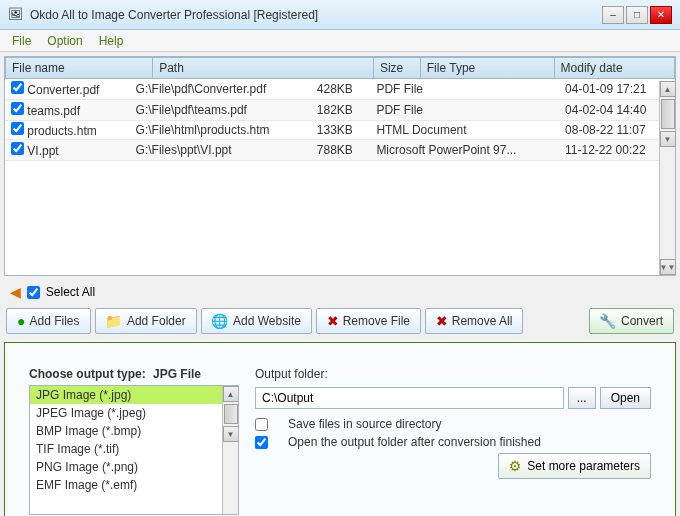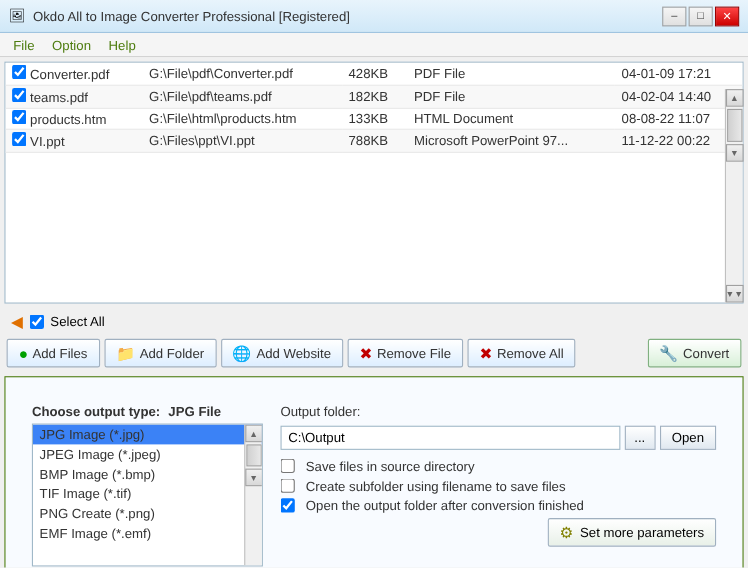--- a/index.html
+++ b/index.html
@@ -160,21 +160,21 @@
     }
     .output-type-list ul {
       list-style: none;
       padding: 0;
     }
     .output-type-list ul li {
       padding: 2px 6px;
       cursor: pointer;
       color: #333;
     }
-    .output-type-list ul li.selected { background: #3b82f6; }
+    .output-type-list ul li.selected { background: #bef264; }
     
     .list-scrollbar {
       position: absolute; right: 0; top: 0; bottom: 0; width: 16px;
       background: #f0f0f0;
       border-left: 1px solid #c0c0c0;
       display: flex; flex-direction: column; align-items: center;
     }
     
     .output-folder-section { flex: 1; }
     .output-folder-label { color: #333; margin-bottom: 6px; }
@@ -197,21 +197,21 @@
       font-size: 10px;
     }
     .folder-open-btn {
       padding: 2px 10px;
       border: 1px solid #a0b0c0;
       background: linear-gradient(to bottom, #fff, #e0e8f0);
       cursor: pointer;
       height: 22px;
     }
     
-    .checkbox-row { display: flex; align-items: flex-start; gap: 10px; margin-bottom: 4px; color: #333; }
+    .checkbox-row { display: flex; align-items: flex-end; gap: 20px; margin-bottom: 4px; color: #333; }
     .small-checkbox { width: 13px; height: 13px; cursor: pointer; }
     
     .bottom-row { display: flex; align-items: flex-end; margin-top: 4px; }
     .set-more-btn {
       display: flex; align-items: center; gap: 6px;
       padding: 4px 10px;
       border: 1px solid #a0b0c0;
       background: linear-gradient(to bottom, #fff, #e8f0e8);
       cursor: pointer;
       border-radius: 2px;
@@ -238,20 +238,31 @@
 
 <div class="menu-bar">
   <span class="menu-item">File</span>
   <span class="menu-item">Option</span>
   <span class="menu-item">Help</span>
 </div>
 
 <div class="main-content">
 
   <div class="file-table-container">
+    <table class="file-table">
+      <thead>
+        <tr>
+          <th style="width:22%">File name</th>
+          <th style="width:33%">Path</th>
+          <th style="width:7%">Size</th>
+          <th style="width:20%">File Type</th>
+          <th style="width:18%">Modify date</th>
+        </tr>
+      </thead>
+    </table>
     <div class="table-body">
       <table class="file-table" style="width:100%">
         <tbody id="file-table-body">
         <tr>
               <td style="display: table-cell; padding: 2px 6px;"><input type="checkbox" class="file-checkbox" checked="" style=""> <span>Converter.pdf</span></td>
               <td>G:\File\pdf\Converter.pdf</td>
               <td>428KB</td>
               <td>PDF File</td>
               <td>04-01-09 17:21</td>
             </tr>
@@ -327,21 +338,21 @@
         <div class="output-type-label">
           <span>Choose output type:</span>
           <span style="font-weight:bold; margin-left:4px">JPG File</span>
         </div>
         <div class="output-type-list">
           <ul id="output-type-items">
               <li class="selected">JPG Image (*.jpg)</li>
               <li>JPEG Image (*.jpeg)</li>
               <li>BMP Image (*.bmp)</li>
               <li>TIF Image (*.tif)</li>
-              <li>PNG Create (*.png)</li>
+              <li>PNG Image (*.png)</li>
               <li>EMF Image (*.emf)</li>
             </ul>
           <div class="list-scrollbar">
             <div class="scroll-btn">▲</div>
             <div class="scroll-thumb" style="height:20px"></div>
             <div class="scroll-btn">▼</div>
           </div>
         </div>
       </div>
 
@@ -355,24 +366,20 @@
           <button class="folder-open-btn">
             <span>Open</span>
           </button>
         </div>
 
         <div class="checkbox-row">
           <input type="checkbox" class="small-checkbox" style="">
           <span>Save files in source directory</span>
         </div>
         <div class="checkbox-row">
-          <input type="checkbox" class="small-checkbox" style="">
-          <span>Create subfolder using filename to save files</span>
-        </div>
-        <div class="checkbox-row">
           <input type="checkbox" class="small-checkbox" checked="" style="">
           <span>Open the output folder after conversion finished</span>
         </div>
 
         <div class="bottom-row">
           <button class="set-more-btn">
             <span class="gear-icon">⚙</span>
             <span>Set more parameters</span>
           </button>
         </div>

